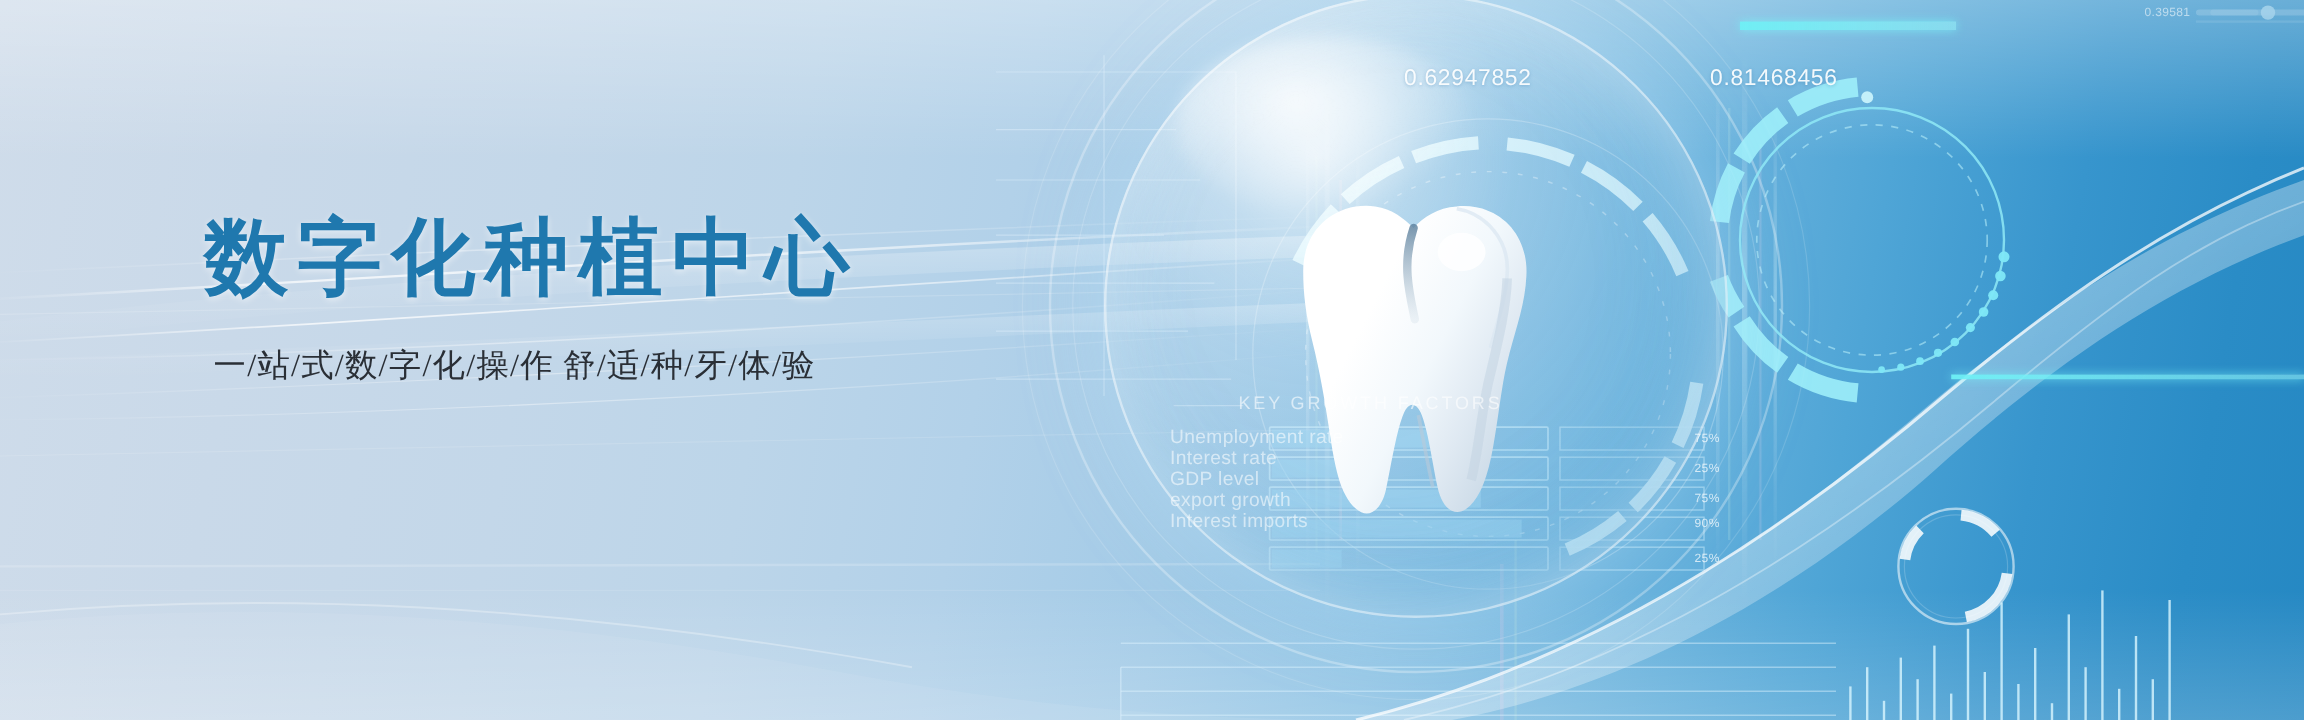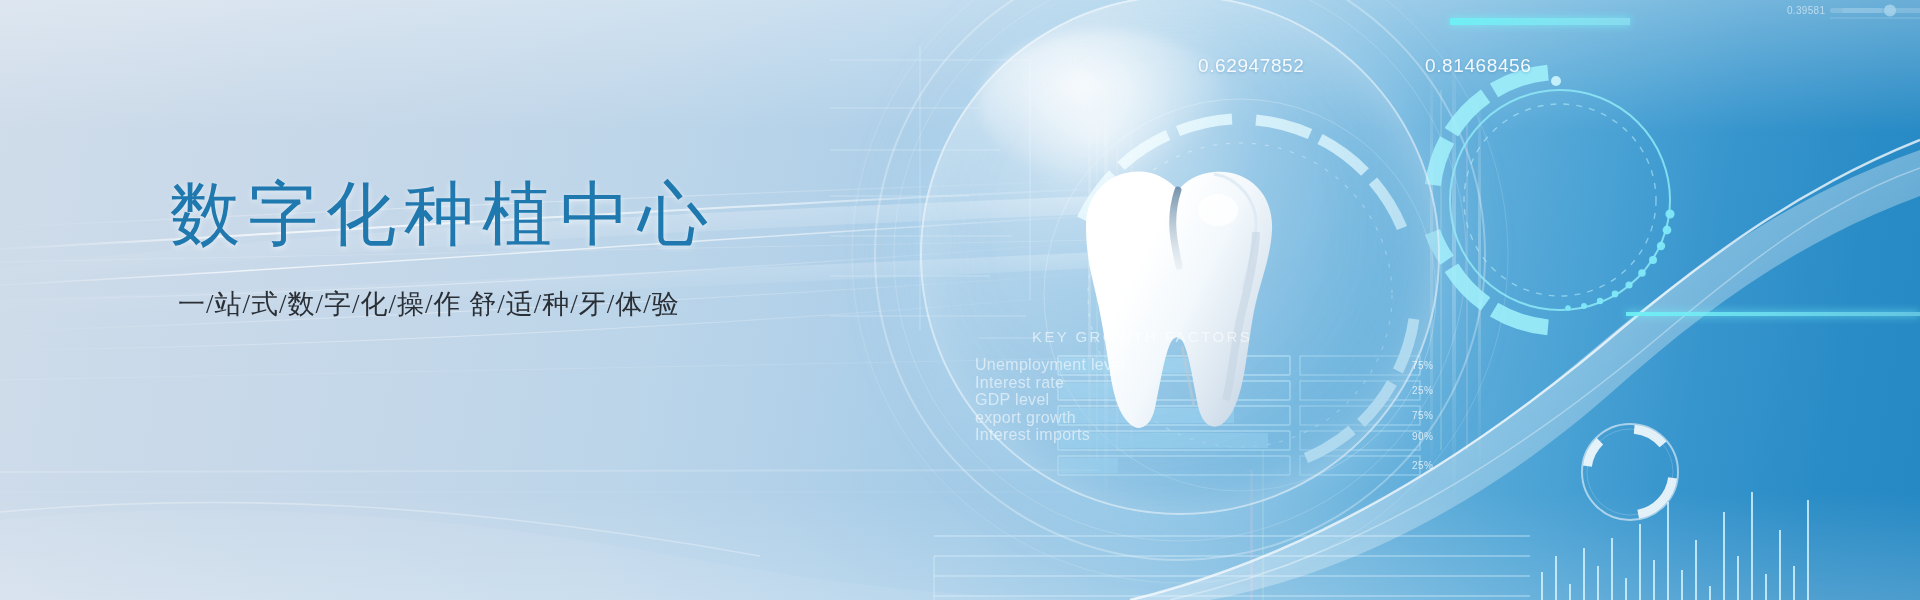--- a/index.html
+++ b/index.html
@@ -51,21 +51,21 @@
   
   .text-block {
     position: absolute;
     left: 170px;
     top: 178px;
     z-index: 30;
   }
   .title {
     font-size: 70px;
     line-height: 1.05;
-    font-weight: 400;
+    font-weight: 700;
     color: #1f78ae;
     letter-spacing: 8px;
     text-shadow: 0 2px 6px rgba(255,255,255,.55);
     white-space: nowrap;
     margin: 0;
   }
   .subtitle {
     margin: 34px 0 0 8px;
     font-family: "Liberation Serif", "DejaVu Serif", serif;
     font-size: 27px;
@@ -134,21 +134,21 @@
   .readout {
     position: absolute;
     z-index: 40;
     color: rgba(255,255,255,.92);
     font-size: 19px;
     letter-spacing: .6px;
     font-weight: 400;
     text-shadow: 0 1px 3px rgba(40,110,160,.35);
     white-space: nowrap;
   }
-  .readout-a { left: 1170px; top: 55px; margin-left: 28px; }
+  .readout-a { left: 1170px; top: 55px; }
   .readout-b { left: 1425px; top: 55px; }
 
   
   .hud-key {
     position: absolute;
     left: 1032px; top: 328px;
     z-index: 40;
     color: rgba(255,255,255,.60);
     font-size: 15px;
     letter-spacing: 2.4px;
@@ -483,21 +483,21 @@
   <div class="readout readout-b">0.81468456</div>
 
   <div class="slider-val">0.39581</div>
 
   <div class="bar-cyan bar-a"></div>
   <div class="bar-cyan bar-b"></div>
 
   <div class="hud-key">KEY GROWTH FACTORS</div>
 
   <ul class="factor-list">
-    <li>Unemployment level</li>
+    <li>Unemployment rate</li>
     <li>Interest rate</li>
     <li>GDP level</li>
     <li>export growth</li>
     <li>Interest imports</li>
   </ul>
 
   <div class="pct" style="left:1412px; top:360px;">75%</div>
   <div class="pct" style="left:1412px; top:385px;">25%</div>
   <div class="pct" style="left:1412px; top:410px;">75%</div>
   <div class="pct" style="left:1412px; top:431px;">90%</div>

